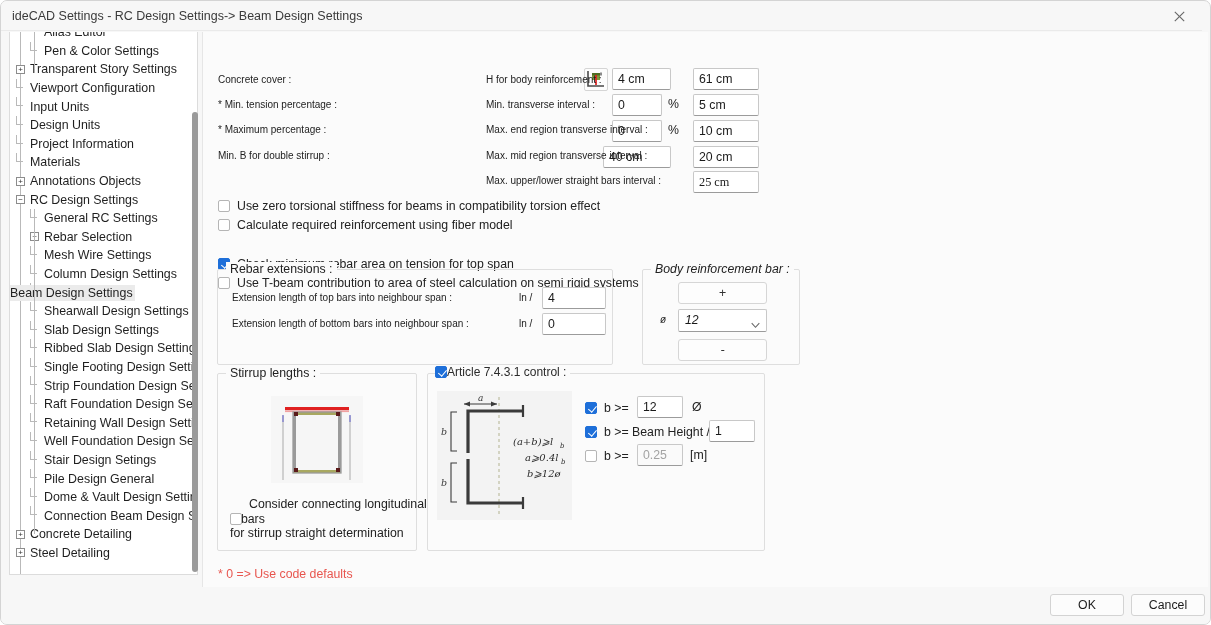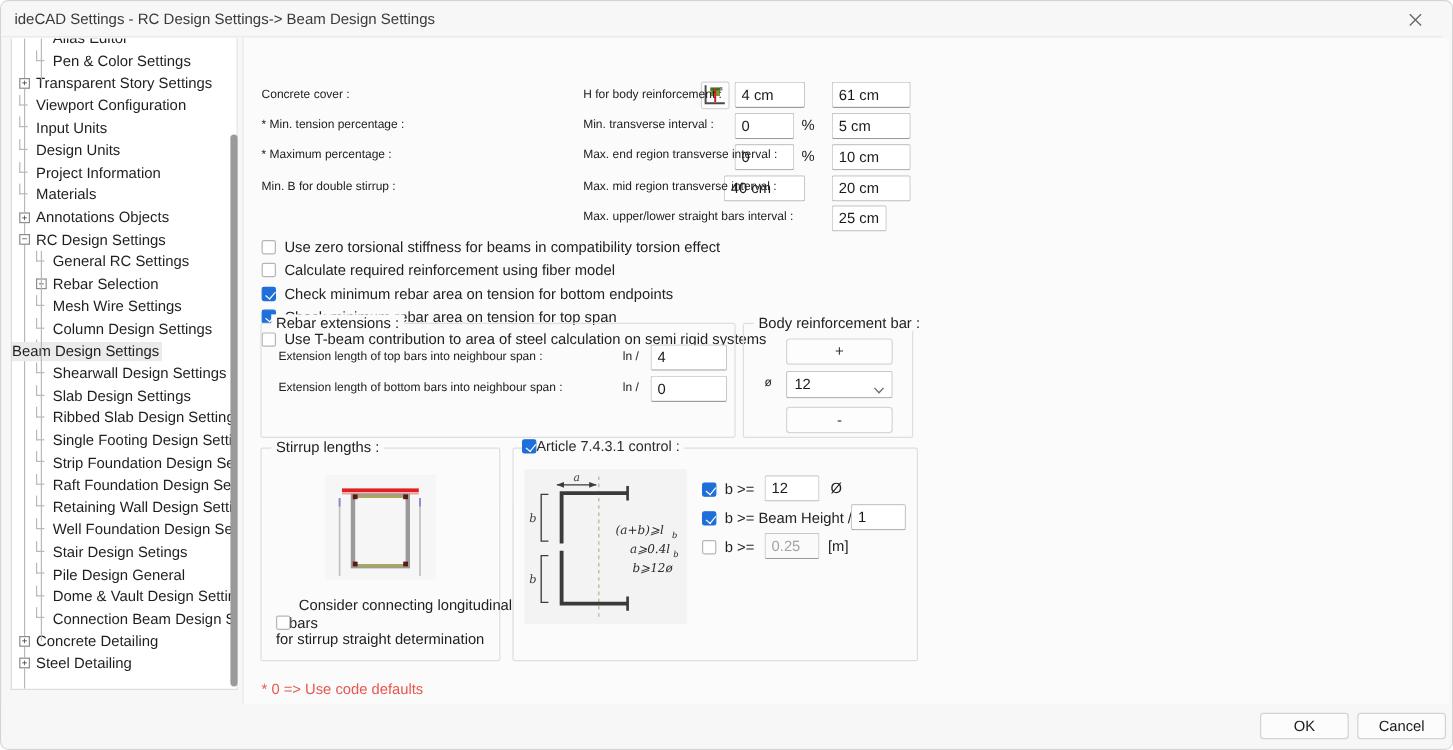--- a/index.html
+++ b/index.html
@@ -458,54 +458,50 @@
     <div class="lbl-static" style="left:283px; top:42px;">H for body reinforcement :</div>
     <div class="lbl-static" style="left:283px; top:67px;">Min. transverse interval :</div>
     <div class="lbl-static" style="left:283px; top:92px;">Max. end region transverse interval :</div>
     <div class="lbl-static" style="left:283px; top:118px;">Max. mid region transverse interval :</div>
     <div class="lbl-static" style="left:283px; top:143px;">Max. upper/lower straight bars interval :</div>
 
     <input class="field" style="left: 490px; top: 36px; width: 66px;" value="61 cm">
     <input class="field" style="left: 490px; top: 62px; width: 66px;" value="5 cm">
     <input class="field" style="left: 490px; top: 88px; width: 66px;" value="10 cm">
     <input class="field" style="left: 490px; top: 114px; width: 66px;" value="20 cm">
-    <input class="field" style="left: 490px; top: 139px; width: 46px;" value="25 cm">
+    <input class="field" style="left: 490px; top: 139px; width: 66px; font-family: Liberation Serif, serif;" value="25 cm">
 
     <div class="cbrow" style="left:15px; top:167px;">
       <span class="cbox"></span>
       <span class="cblabel">Use zero torsional stiffness for beams in compatibility torsion effect</span>
     </div>
     <div class="cbrow" style="left:15px; top:186px;">
       <span class="cbox"></span>
       <span class="cblabel">Calculate required reinforcement using fiber model</span>
-    </div>
-    <div class="cbrow" style="left:15px; top:206px;">
-      <span class="cbox on"></span>
-      <span class="cblabel">Check minimum rebar area on tension for bottom endpoints</span>
     </div>
     <div class="cbrow" style="left:15px; top:225px;">
       <span class="cbox on"></span>
       <span class="cblabel">Check minimum rebar area on tension for top span</span>
     </div>
     <div class="cbrow" style="left:15px; top:244px;">
       <span class="cbox"></span>
       <span class="cblabel">Use T-beam contribution to area of steel calculation on semi rigid systems</span>
     </div>
 
     <div class="group" style="left:14px; top:237px; width:396px; height:96px;">
       <div class="group-title">Rebar extensions :</div>
       <div class="lbl-static" style="left:14px; top:22px;">Extension length of top bars into neighbour span :</div>
       <div class="lbl-static" style="left:14px; top:48px;">Extension length of bottom bars into neighbour span :</div>
       <div class="lbl-static" style="left:301px; top:22px;">ln /</div>
       <div class="lbl-static" style="left:301px; top:48px;">ln /</div>
       <input class="field" style="left: 324px; top: 17px; width: 64px;" value="4">
       <input class="field" style="left: 324px; top: 43px; width: 64px;" value="0">
     </div>
 
-    <div class="group" style="left:416px; top:237px; width:142px; height:96px;">
+    <div class="group" style="left:439px; top:237px; width:158px; height:96px;font-style:italic;">
       <div class="group-title">Body reinforcement bar :</div>
       <div class="pmbtn" style="left:35px; top:12px; width:89px;">+</div>
       <div class="lbl-static" style="left:17px; top:44px;">ø</div>
       <div class="combo" style="left:35px; top:39px; width:89px;">
         <span>12</span>
         <span class="caret">
           <svg width="9" height="9" viewBox="0 0 9 9" aria-hidden="true">
             <polyline points="0.7,2.2 4.5,6.3 8.3,2.2" fill="none" stroke="#666" stroke-width="1.05"></polyline>
           </svg>
         </span>

